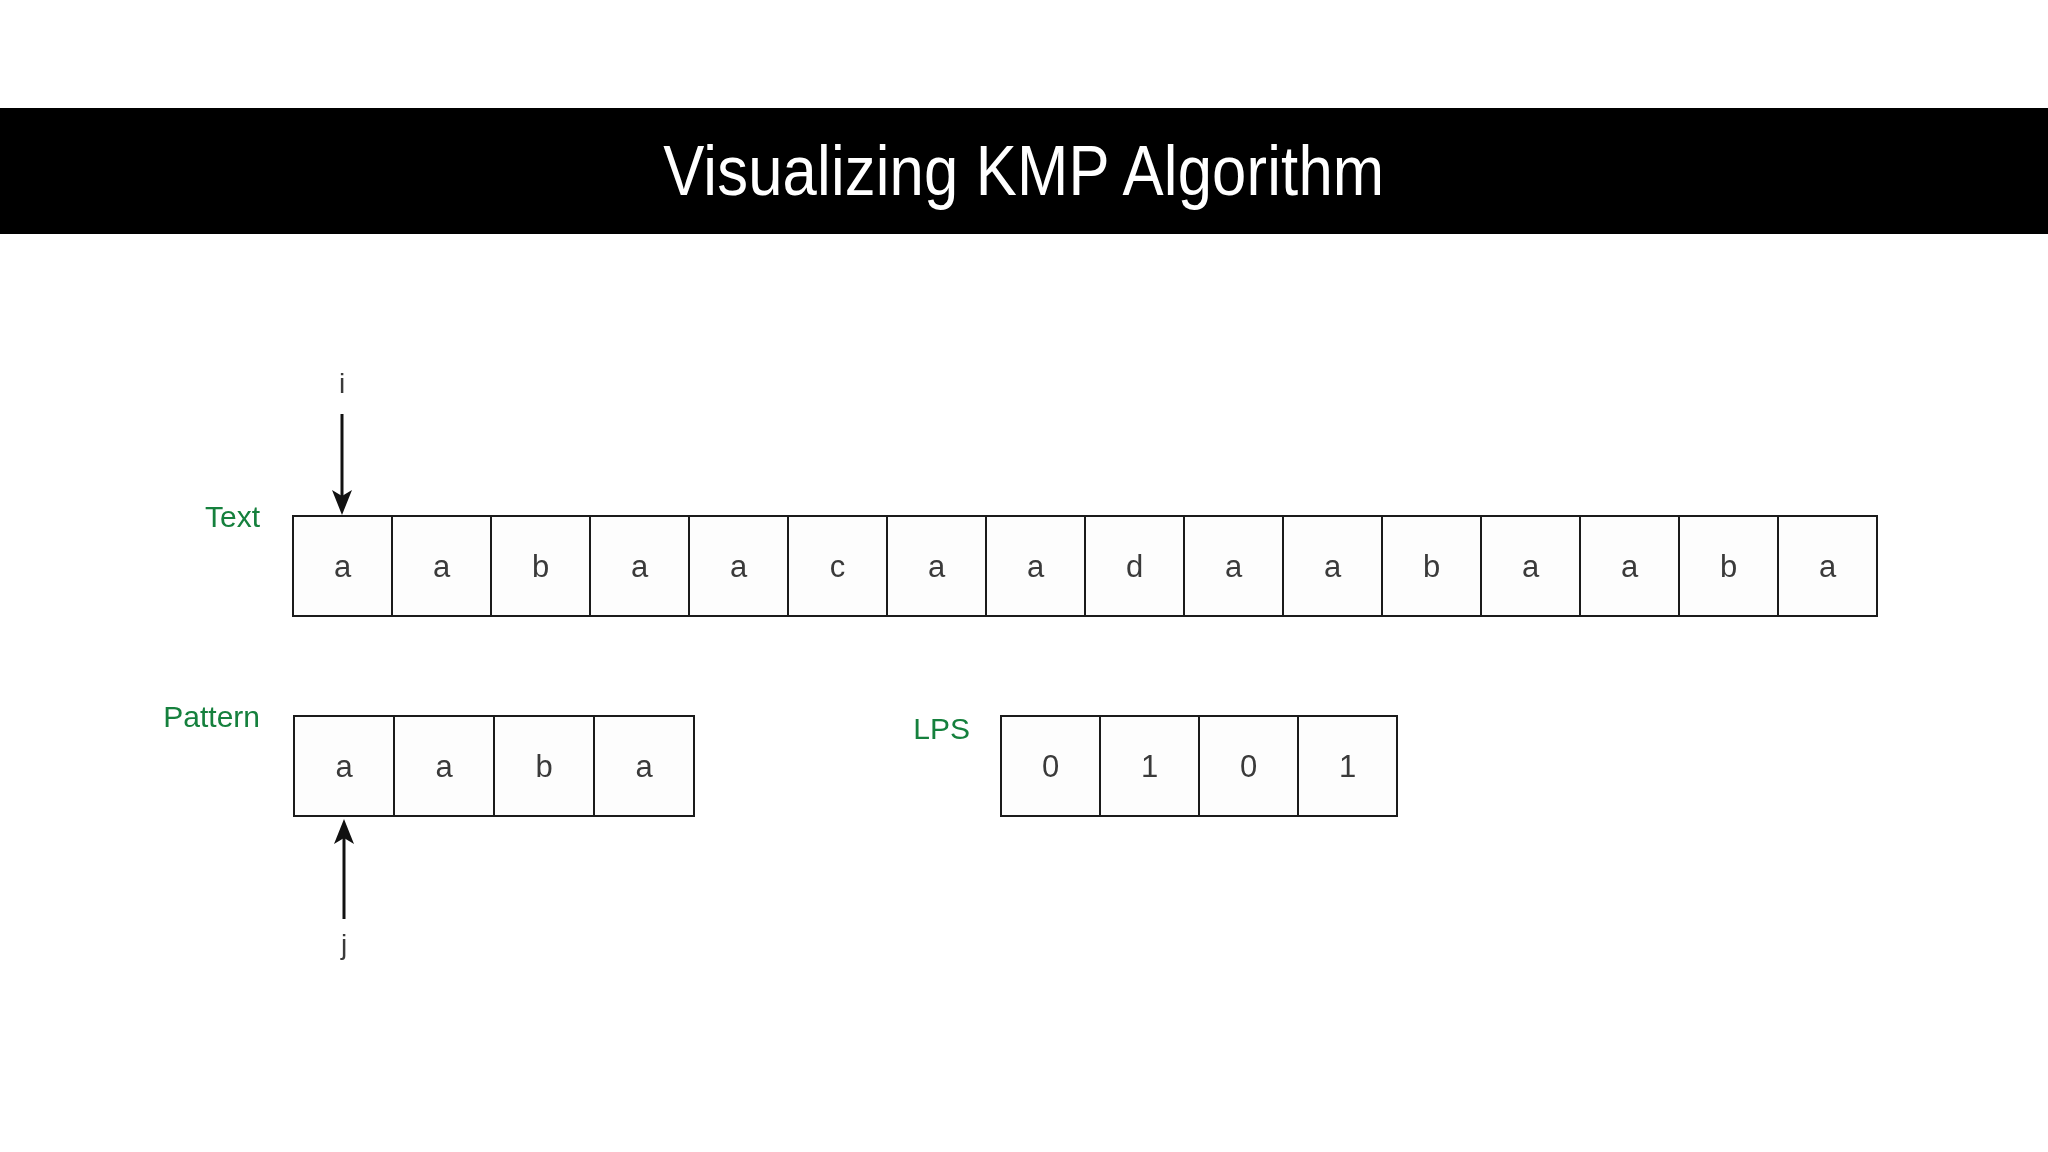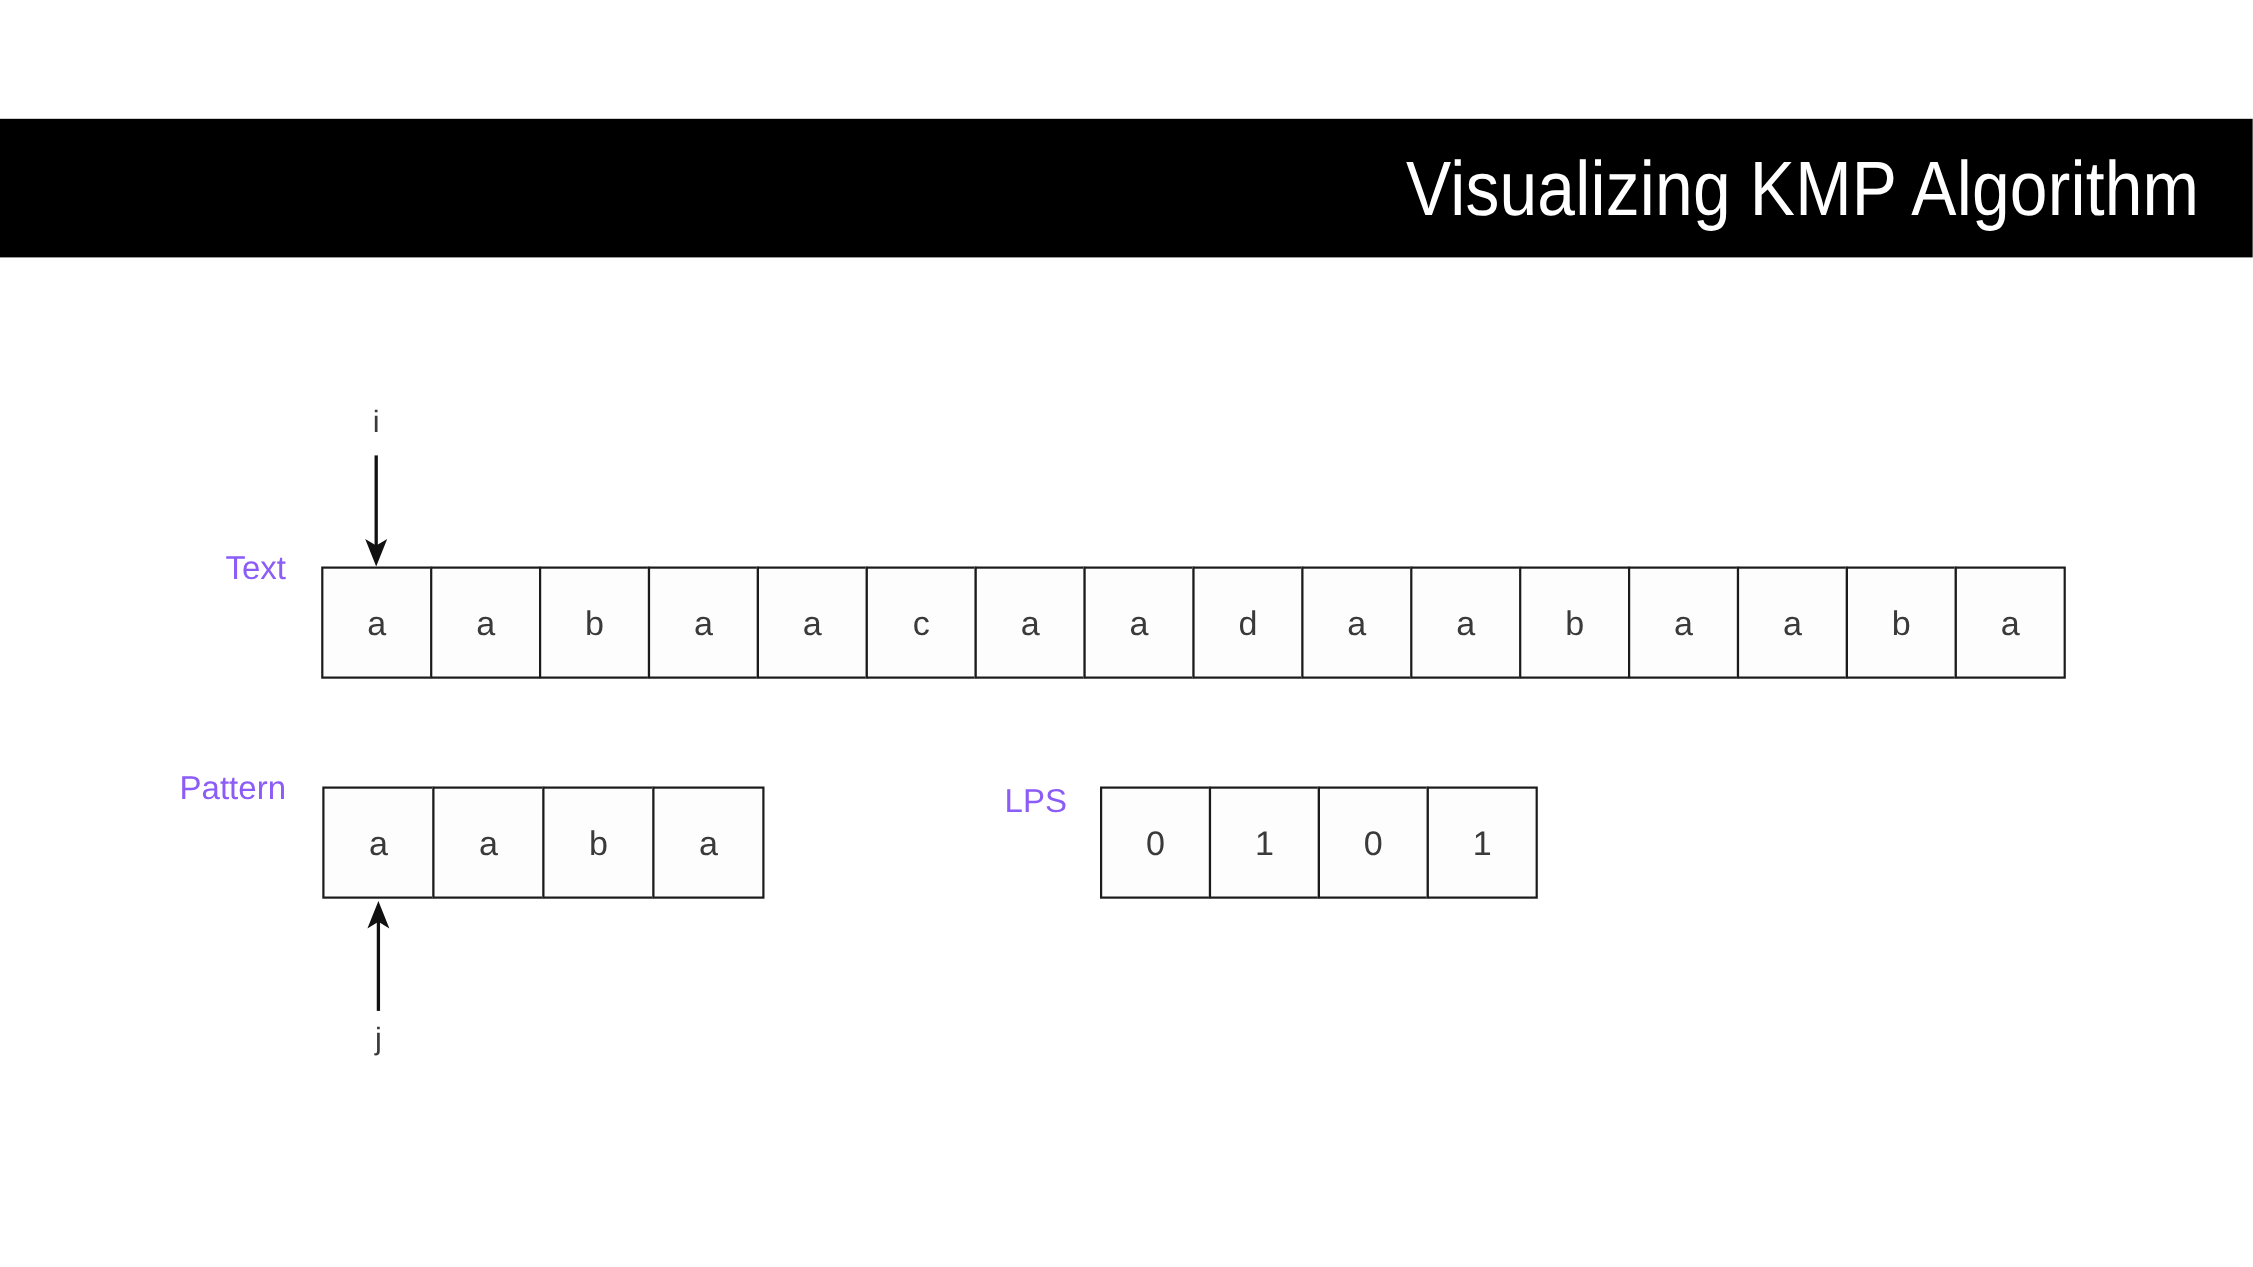--- a/index.html
+++ b/index.html
@@ -20,21 +20,21 @@
   
   #title-banner {
     position: absolute;
     left: 0;
     top: 108px;
     width: 2048px;
     height: 126px;
     background: #000000;
     display: flex;
     align-items: center;
-    justify-content: flex-end;
+    justify-content: center;
   }
   #title-text {
     color: #ffffff;
     font-family: "Liberation Sans", sans-serif;
     font-size: 70px;
     font-weight: 400;
     letter-spacing: 0.2px;
     line-height: 1;
     transform: scaleX(0.88);
     transform-origin: center center;
@@ -45,21 +45,21 @@
   #diagram {
     position: absolute;
     left: 0;
     top: 234px;
     width: 2048px;
     height: 918px;
   }
 
   .row-label {
     position: absolute;
-    color: #8b5cf6;
+    color: #15803d;
     font-family: "Liberation Sans", sans-serif;
     font-size: 30px;
     line-height: 1;
     white-space: nowrap;
     text-align: right;
   }
 
   .cell-strip {
     position: absolute;
     display: flex;

